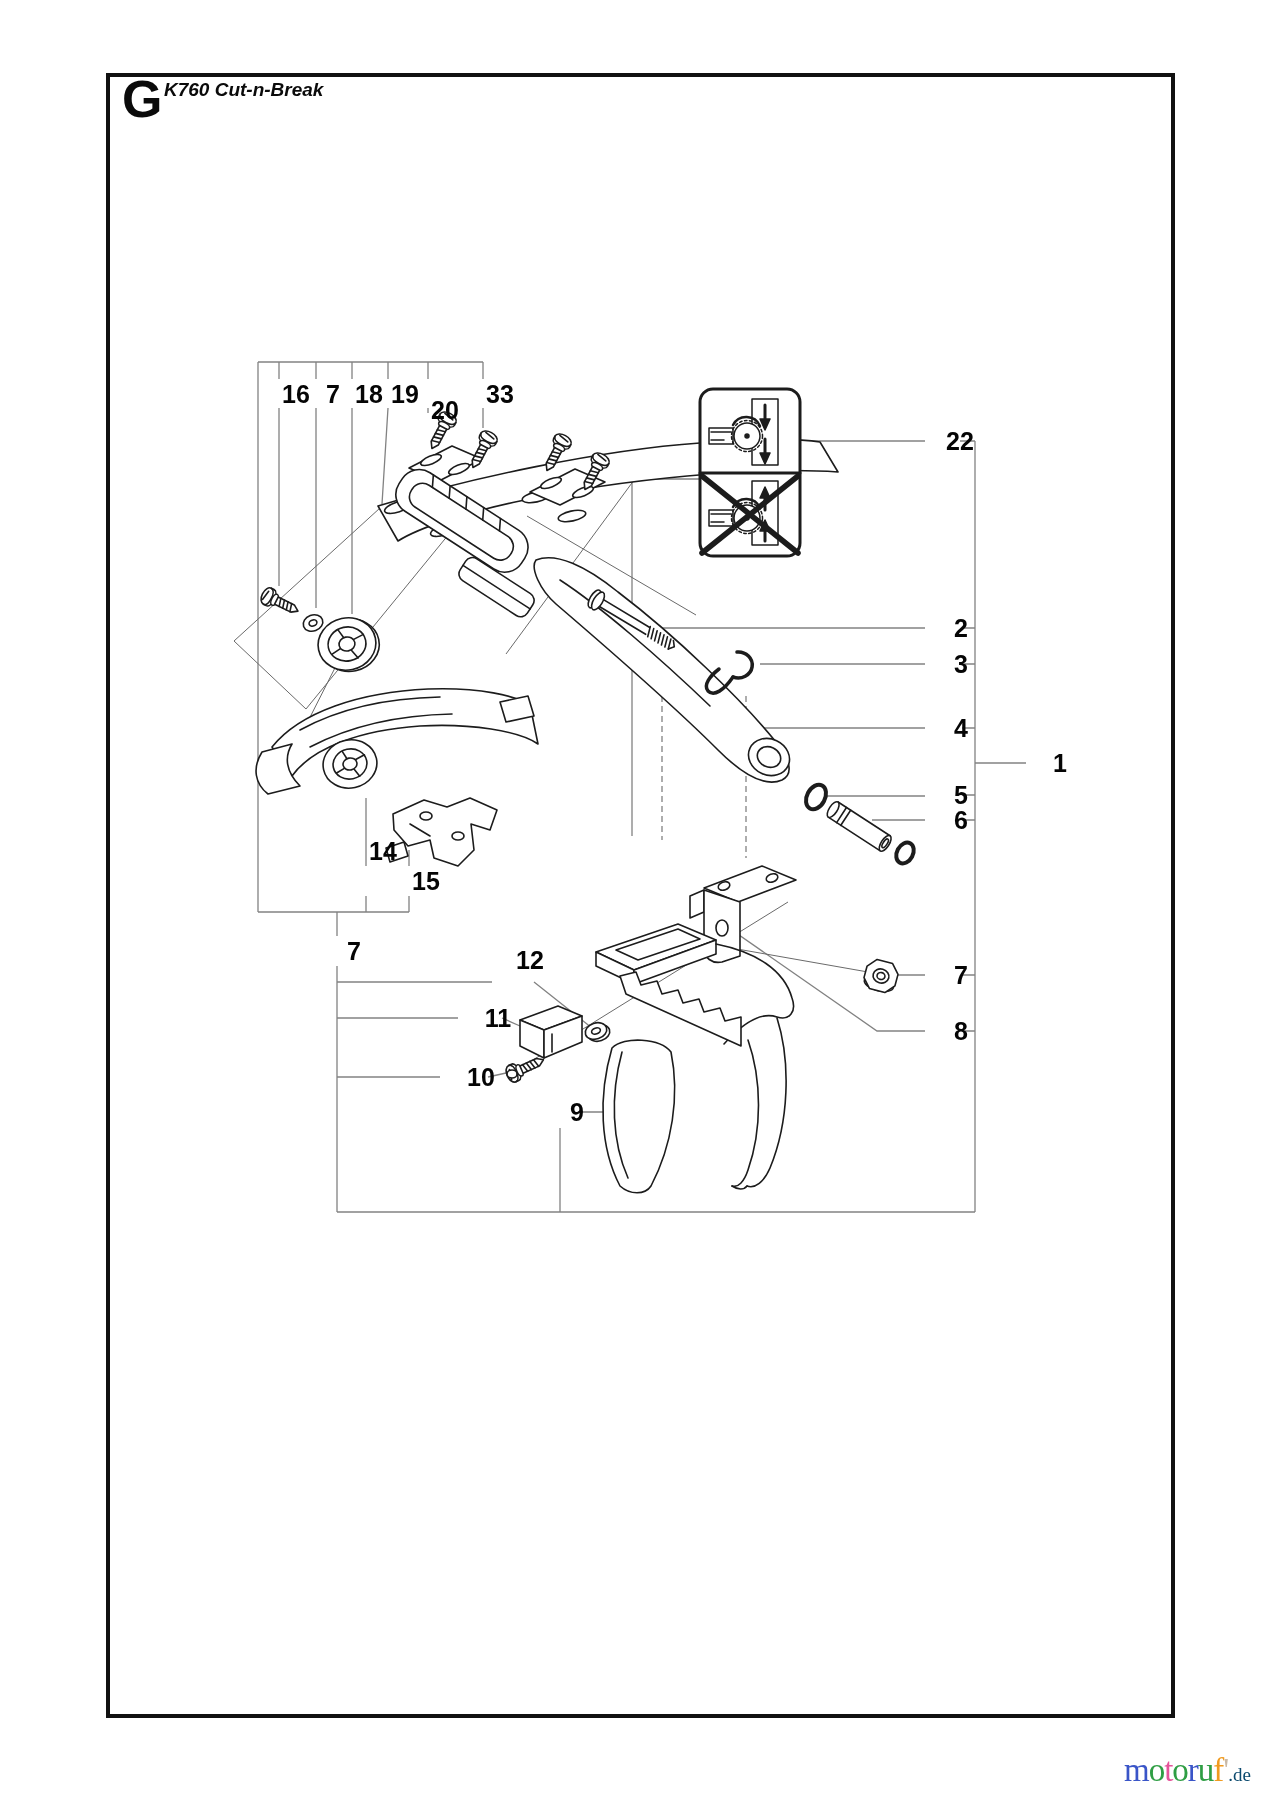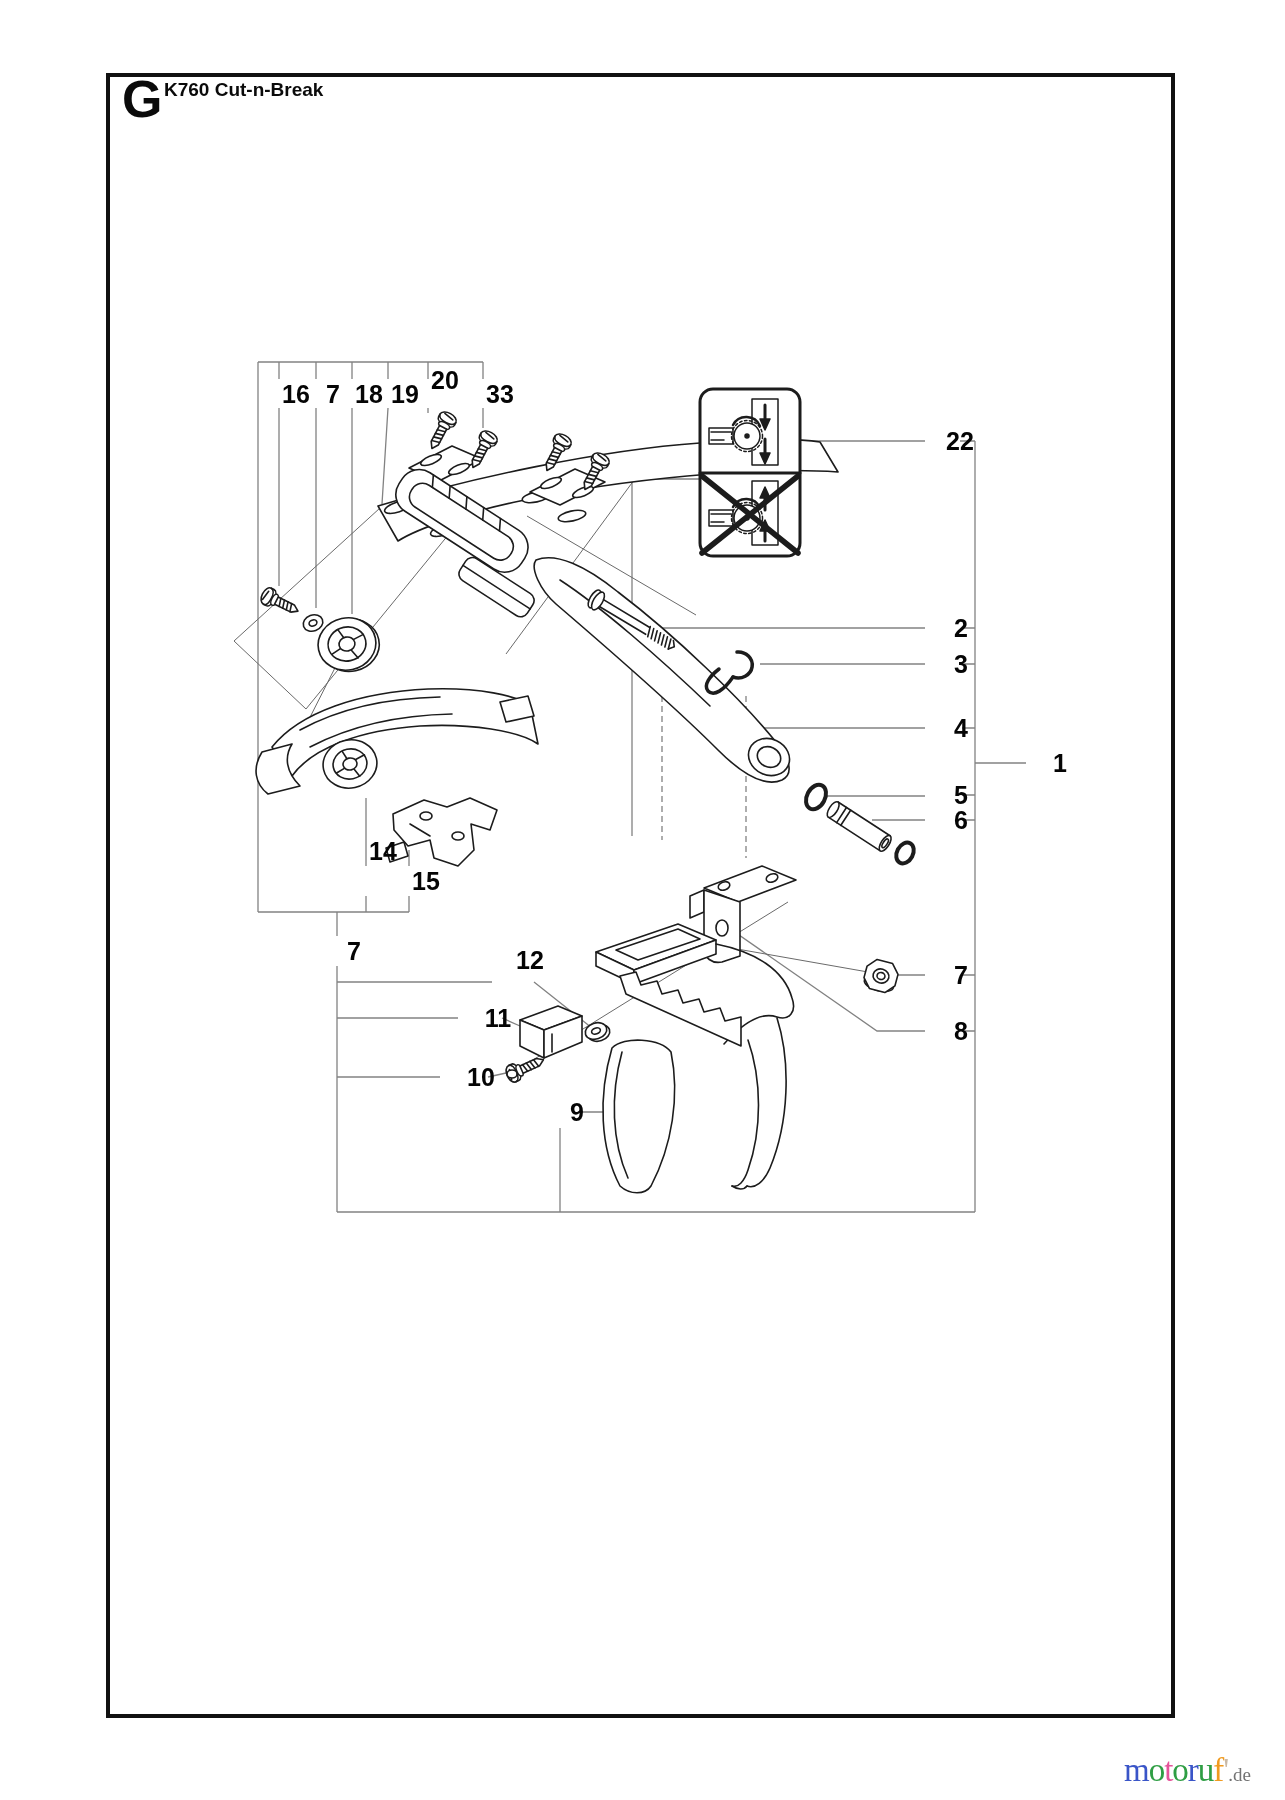--- a/index.html
+++ b/index.html
@@ -2,21 +2,21 @@
 <html><head>
 <meta charset="utf-8">
 <style>
   html,body{margin:0;padding:0;background:#ffffff;}
   .page{position:relative;width:1285px;height:1800px;background:#ffffff;overflow:hidden;
         font-family:"Liberation Sans",sans-serif;}
   .frame{position:absolute;left:106px;top:73px;width:1069px;height:1645px;
          border:4px solid #111;box-sizing:border-box;background:#fff;}
   .section-letter{position:absolute;left:122px;top:70px;font-size:52px;font-weight:bold;
          color:#0a0a0a;line-height:58px;}
-  .title{position:absolute;left:164px;top:79px;font-size:19px;font-weight:bold;color:#0a0a0a;}
+  .title{position:absolute;left:164px;top:79px;font-size:19px;font-weight:bold;color:#0a0a0a;font-style:italic;}
   .art{position:absolute;left:0;top:0;width:1285px;height:1800px;}
   .co{position:absolute;transform:translate(-50%,-50%);font-size:25px;font-weight:bold;
       color:#050505;white-space:nowrap;letter-spacing:0px;margin-left:17px;}
   .logo{position:absolute;left:1124px;top:1752px;width:170px;font-family:"Liberation Serif",serif;
         font-size:33px;letter-spacing:-1px;white-space:nowrap;}
   .logo .sfx{font-size:19px;letter-spacing:0;}
 </style>
 </head>
 <body>
 
@@ -281,21 +281,21 @@
     <div class="co" style="left:464px;top:1077px">10</div>
     <div class="co" style="left:481px;top:1018px">11</div>
     <div class="co" style="left:513px;top:960px">12</div>
     <div class="co" style="left:337px;top:951px">7</div>
     <div class="co" style="left:366px;top:851px">14</div>
     <div class="co" style="left:409px;top:881px">15</div>
     <div class="co" style="left:279px;top:394px">16</div>
     <div class="co" style="left:316px;top:394px">7</div>
     <div class="co" style="left:352px;top:394px">18</div>
     <div class="co" style="left:388px;top:394px">19</div>
-    <div class="co" style="left:428px;top:380px">20</div>
+    <div class="co" style="left:428px;top:410px">20</div>
     <div class="co" style="left:483px;top:394px">33</div>
     <div class="co" style="left:943px;top:441px">22</div>
   </div>
 
   <div class="logo">
-    <span style="color:#3a55c8">m</span><span style="color:#2f9e44">o</span><span style="color:#e5549a">t</span><span style="color:#2f9e44">o</span><span style="color:#3a55c8">r</span><span style="color:#2f9e44">u</span><span style="color:#f09a1f">f</span><span style="color:#c9b9a6">'</span><span class="sfx" style="color:#737373">.de</span>
+    <span style="color:#3a55c8">m</span><span style="color:#2f9e44">o</span><span style="color:#e5549a">t</span><span style="color:#2f9e44">o</span><span style="color:#3a55c8">r</span><span style="color:#2f9e44">u</span><span style="color:#f09a1f">f</span><span style="color:#c9b9a6">'</span><span class="sfx" style="color:#0c4a6e">.de</span>
   </div>
 </div>
 
 </body></html>

